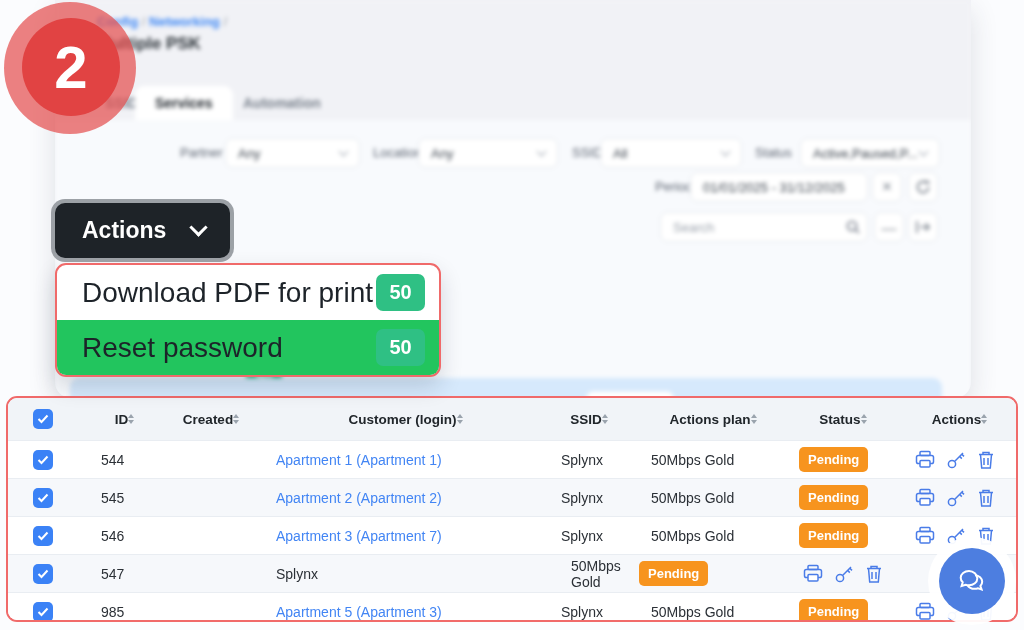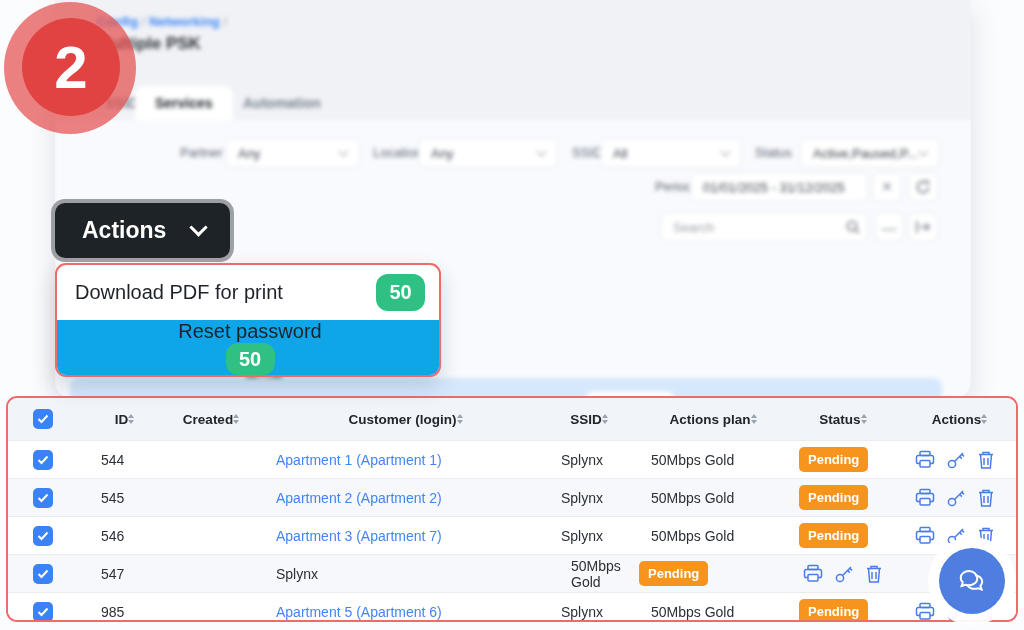--- a/index.html
+++ b/index.html
@@ -49,23 +49,23 @@
   .actions-btn{ position:absolute; left:55px; top:203px; width:175px; height:55px; background:#1e2328;
     border-radius:10px; box-shadow:0 0 0 4px rgba(140,144,150,.85); display:flex; align-items:center;
     z-index:9; cursor:pointer;}
   .actions-btn span.lbl{ color:#fff; font-size:23px; font-weight:600; margin-left:27px;}
   .actions-chev{ width:13px; height:13px; border-right:3px solid #fff; border-bottom:3px solid #fff;
     transform:rotate(45deg); margin-left:26px; margin-top:-6px;}
 
   .menu{ position:absolute; left:55px; top:263px; width:386px; height:114px; background:#fff;
     border:2px solid #f06a6a; border-radius:11px; box-shadow:0 10px 22px rgba(20,30,50,.16); z-index:8; overflow:hidden;}
   .menu-item{ height:55px; display:flex; align-items:center; justify-content:space-between; padding:0 14px 0 18px; cursor:pointer;}
-  .menu-item .m-lbl{ font-size:20px; color:#1d2329;}
-  .menu-item.hl{ background:#0ea5e9;flex-direction:column; }
-  .badge-50{ width:49px; height:37px; background:#2fc084; border-radius:12px; color:#fff; font-weight:700;
+  .menu-item .m-lbl{ font-size:28px; color:#1d2329;margin-left:7px;}
+  .menu-item.hl{ background:#22c55e; }
+  .badge-50{ width:49px; height:37px; background:#2fc084; border-radius:7px; color:#fff; font-weight:700;
     font-size:20px; display:flex; align-items:center; justify-content:center;}
 
   .step-badge-outer{ position:absolute; left:4px; top:2px; width:132px; height:132px; border-radius:50%;
     background:rgba(228,76,76,.70); z-index:11;}
   .step-badge-inner{ position:absolute; left:22px; top:18px; width:98px; height:98px; border-radius:50%;
     background:#e14343; z-index:12; display:flex; align-items:center; justify-content:center;
     color:#fff; font-size:60px; font-weight:700;}
 
   
   .table-block{ position:absolute; left:6px; top:396px; width:1012px; height:226px; background:#fff;
@@ -395,21 +395,21 @@
   <div class="t-grid t-row">
     <div class="c-check">
           <span class="checkbox">
             <svg width="12" height="10" viewBox="0 0 12 10">
               <path d="M1.5 5l3 3 6-6.5" stroke="#fff" stroke-width="2" fill="none"></path>
             </svg>
           </span>
         </div>
     <div class="c-id">985</div>
     <div class="c-created"></div>
-    <div class="c-customer"><a class="link" href="#">Apartment 5 (Apartment 6)</a></div>
+    <div class="c-customer"><a class="link" href="#">Apartment 5 (Apartment 3)</a></div>
     <div class="c-ssid">Splynx</div>
     <div class="c-plan">50Mbps Gold</div>
     <div class="c-status"><span class="status-badge">Pending</span></div>
     <div class="c-actions row-icons">
       <svg width="20" height="19" viewBox="0 0 20 19" fill="none">
         <rect x="5" y="1.5" width="10" height="4" rx="1" stroke="#4a7ce8" stroke-width="1.5"></rect>
         <rect x="1.5" y="5.5" width="17" height="8" rx="1.8" stroke="#4a7ce8" stroke-width="1.5"></rect>
         <rect x="5" y="10.5" width="10" height="6.5" rx="1" fill="#fff" stroke="#4a7ce8" stroke-width="1.5"></rect>
       </svg>
       <svg width="20" height="20" viewBox="0 0 20 20" fill="none">

